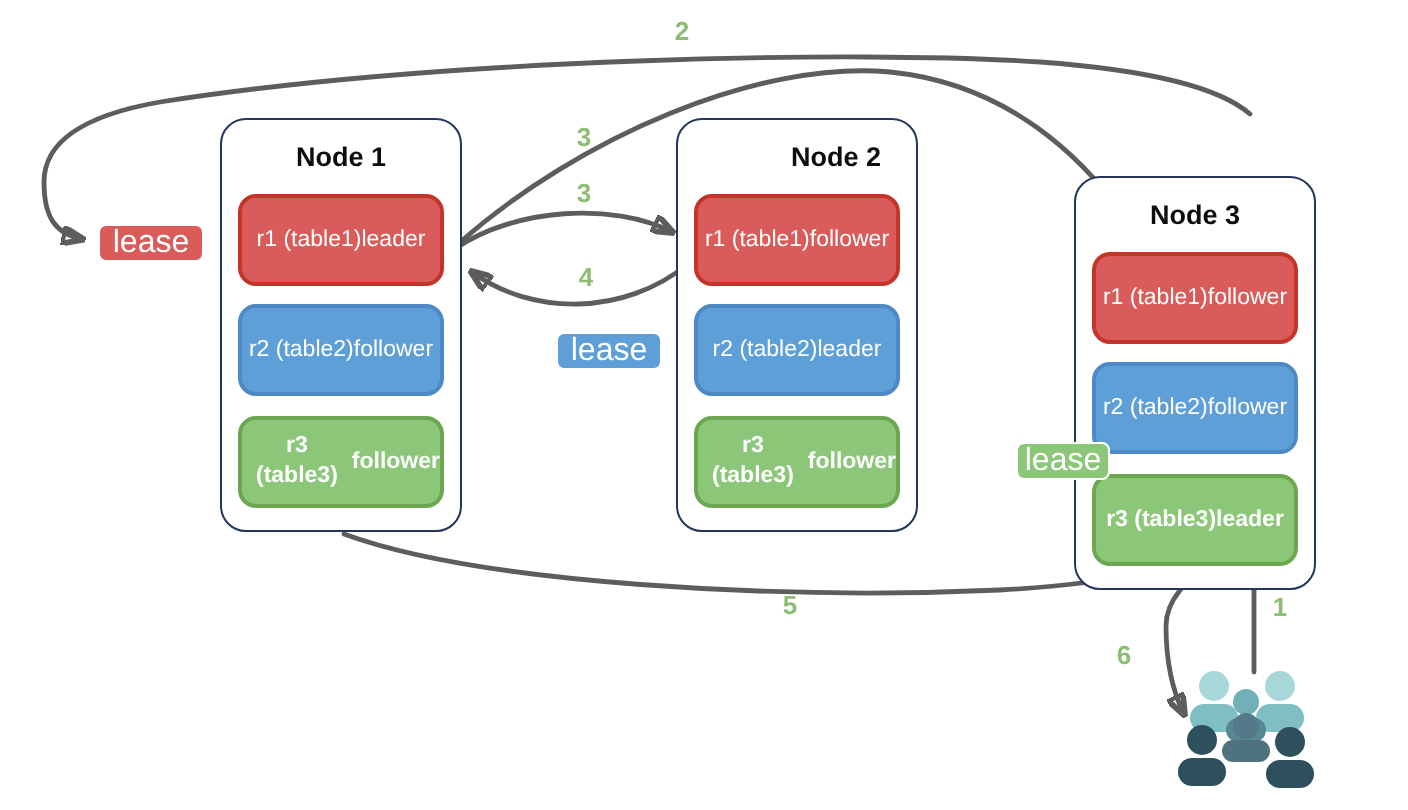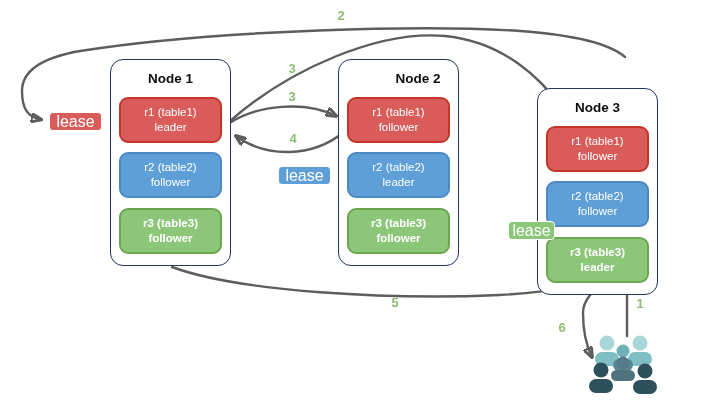--- a/index.html
+++ b/index.html
@@ -15,21 +15,21 @@
     background:#ffffff; border:1.5px solid #24365e; border-radius:13px;
   }
   .node-1 { left:110px; top:59px; }
   .node-2 { left:338px; top:59px;padding-left:39px; }
   .node-3 { left:537px; top:60px;margin-top:28px; }
   .node-title { margin-top:11px; text-align:center; font-weight:bold; font-size:13.5px; color:#0d0d0d; }
 
   .replica {
     position:absolute; left:8px; right:8px; height:46px; box-sizing:border-box;
     border-radius:9px; border:2px solid; color:#ffffff; font-size:11.5px; line-height:1.3;
-    display:flex; flex-direction:column; align-items:center; justify-content:center; text-align:center;
+    display:flex; flex-direction:row; align-items:center; justify-content:center; text-align:center;
   }
   .row-1 { top:37px; } .row-2 { top:92px; } .row-3 { top:148px;font-weight:bold; }
 
   .fill-red   { background:#d95c5a; border-color:#c33529; }
   .fill-blue  { background:#5f9fd8; border-color:#4d89c5;justify-content:center; }
   .fill-green { background:#8cc779; border-color:#6ca650; }
 
   .lease {
     position:absolute; height:19px; box-sizing:border-box; border-radius:4px; border:1.5px solid;
     color:#ffffff; font-size:16px; display:flex; align-items:center; justify-content:center;

